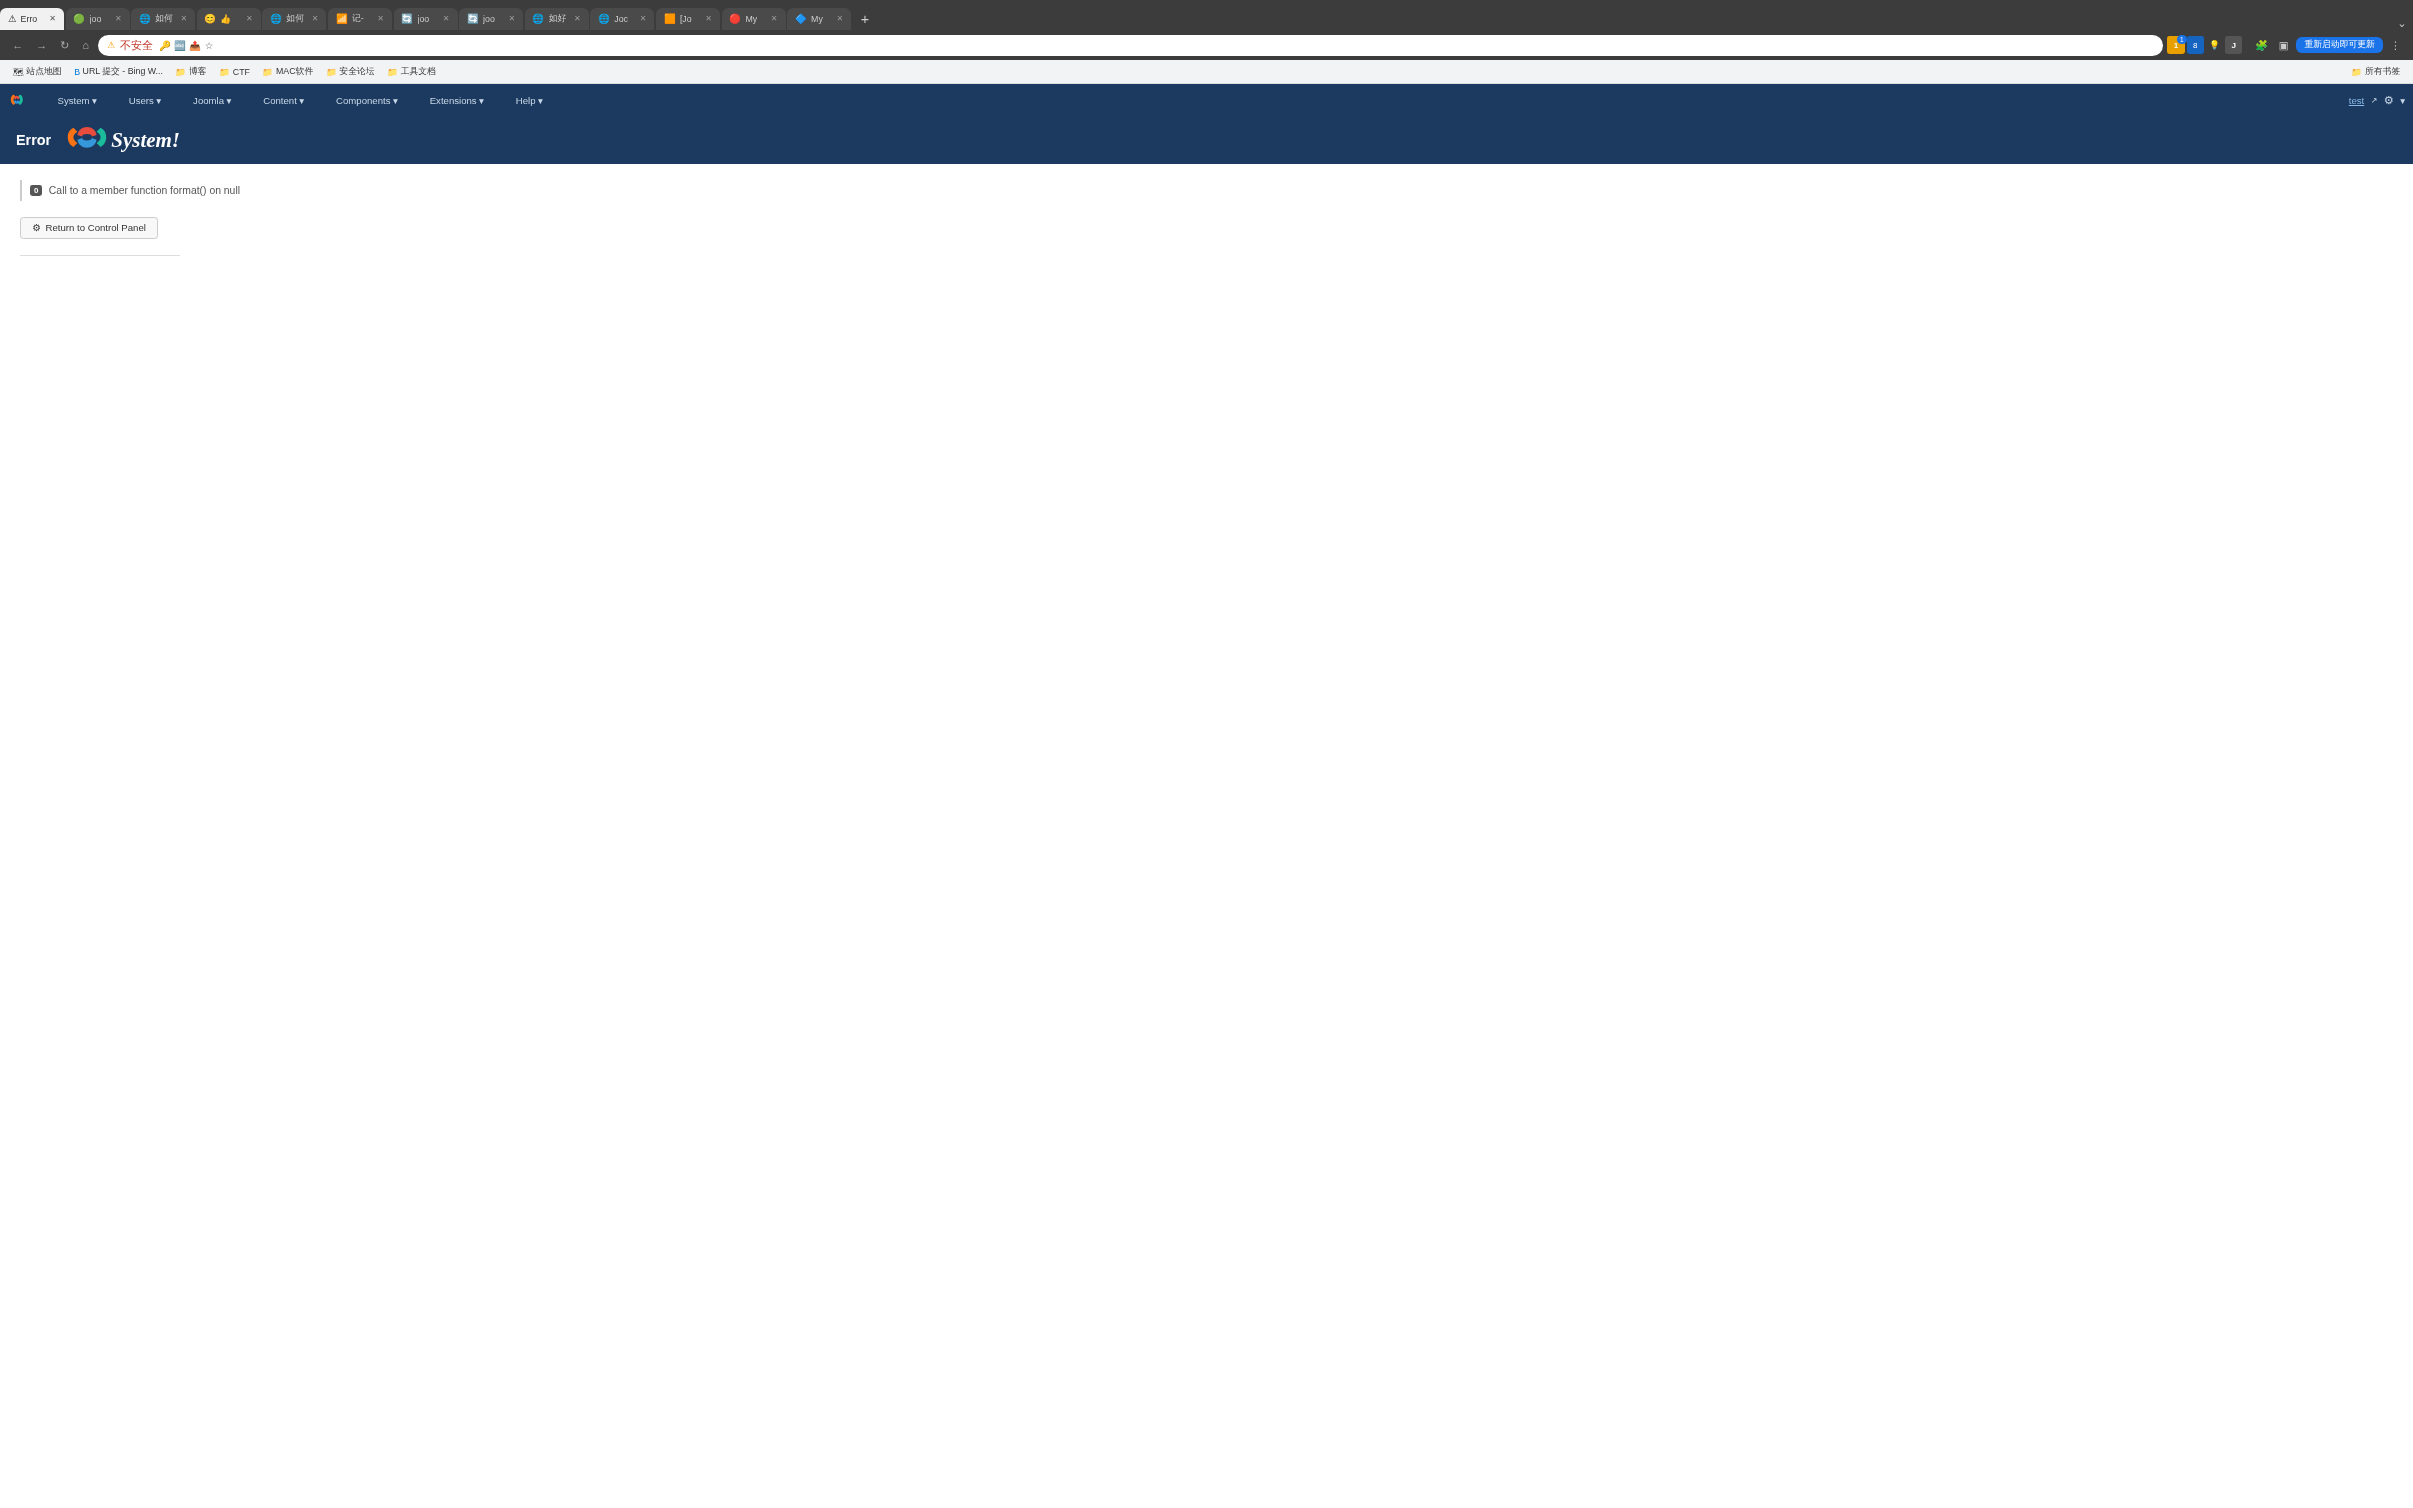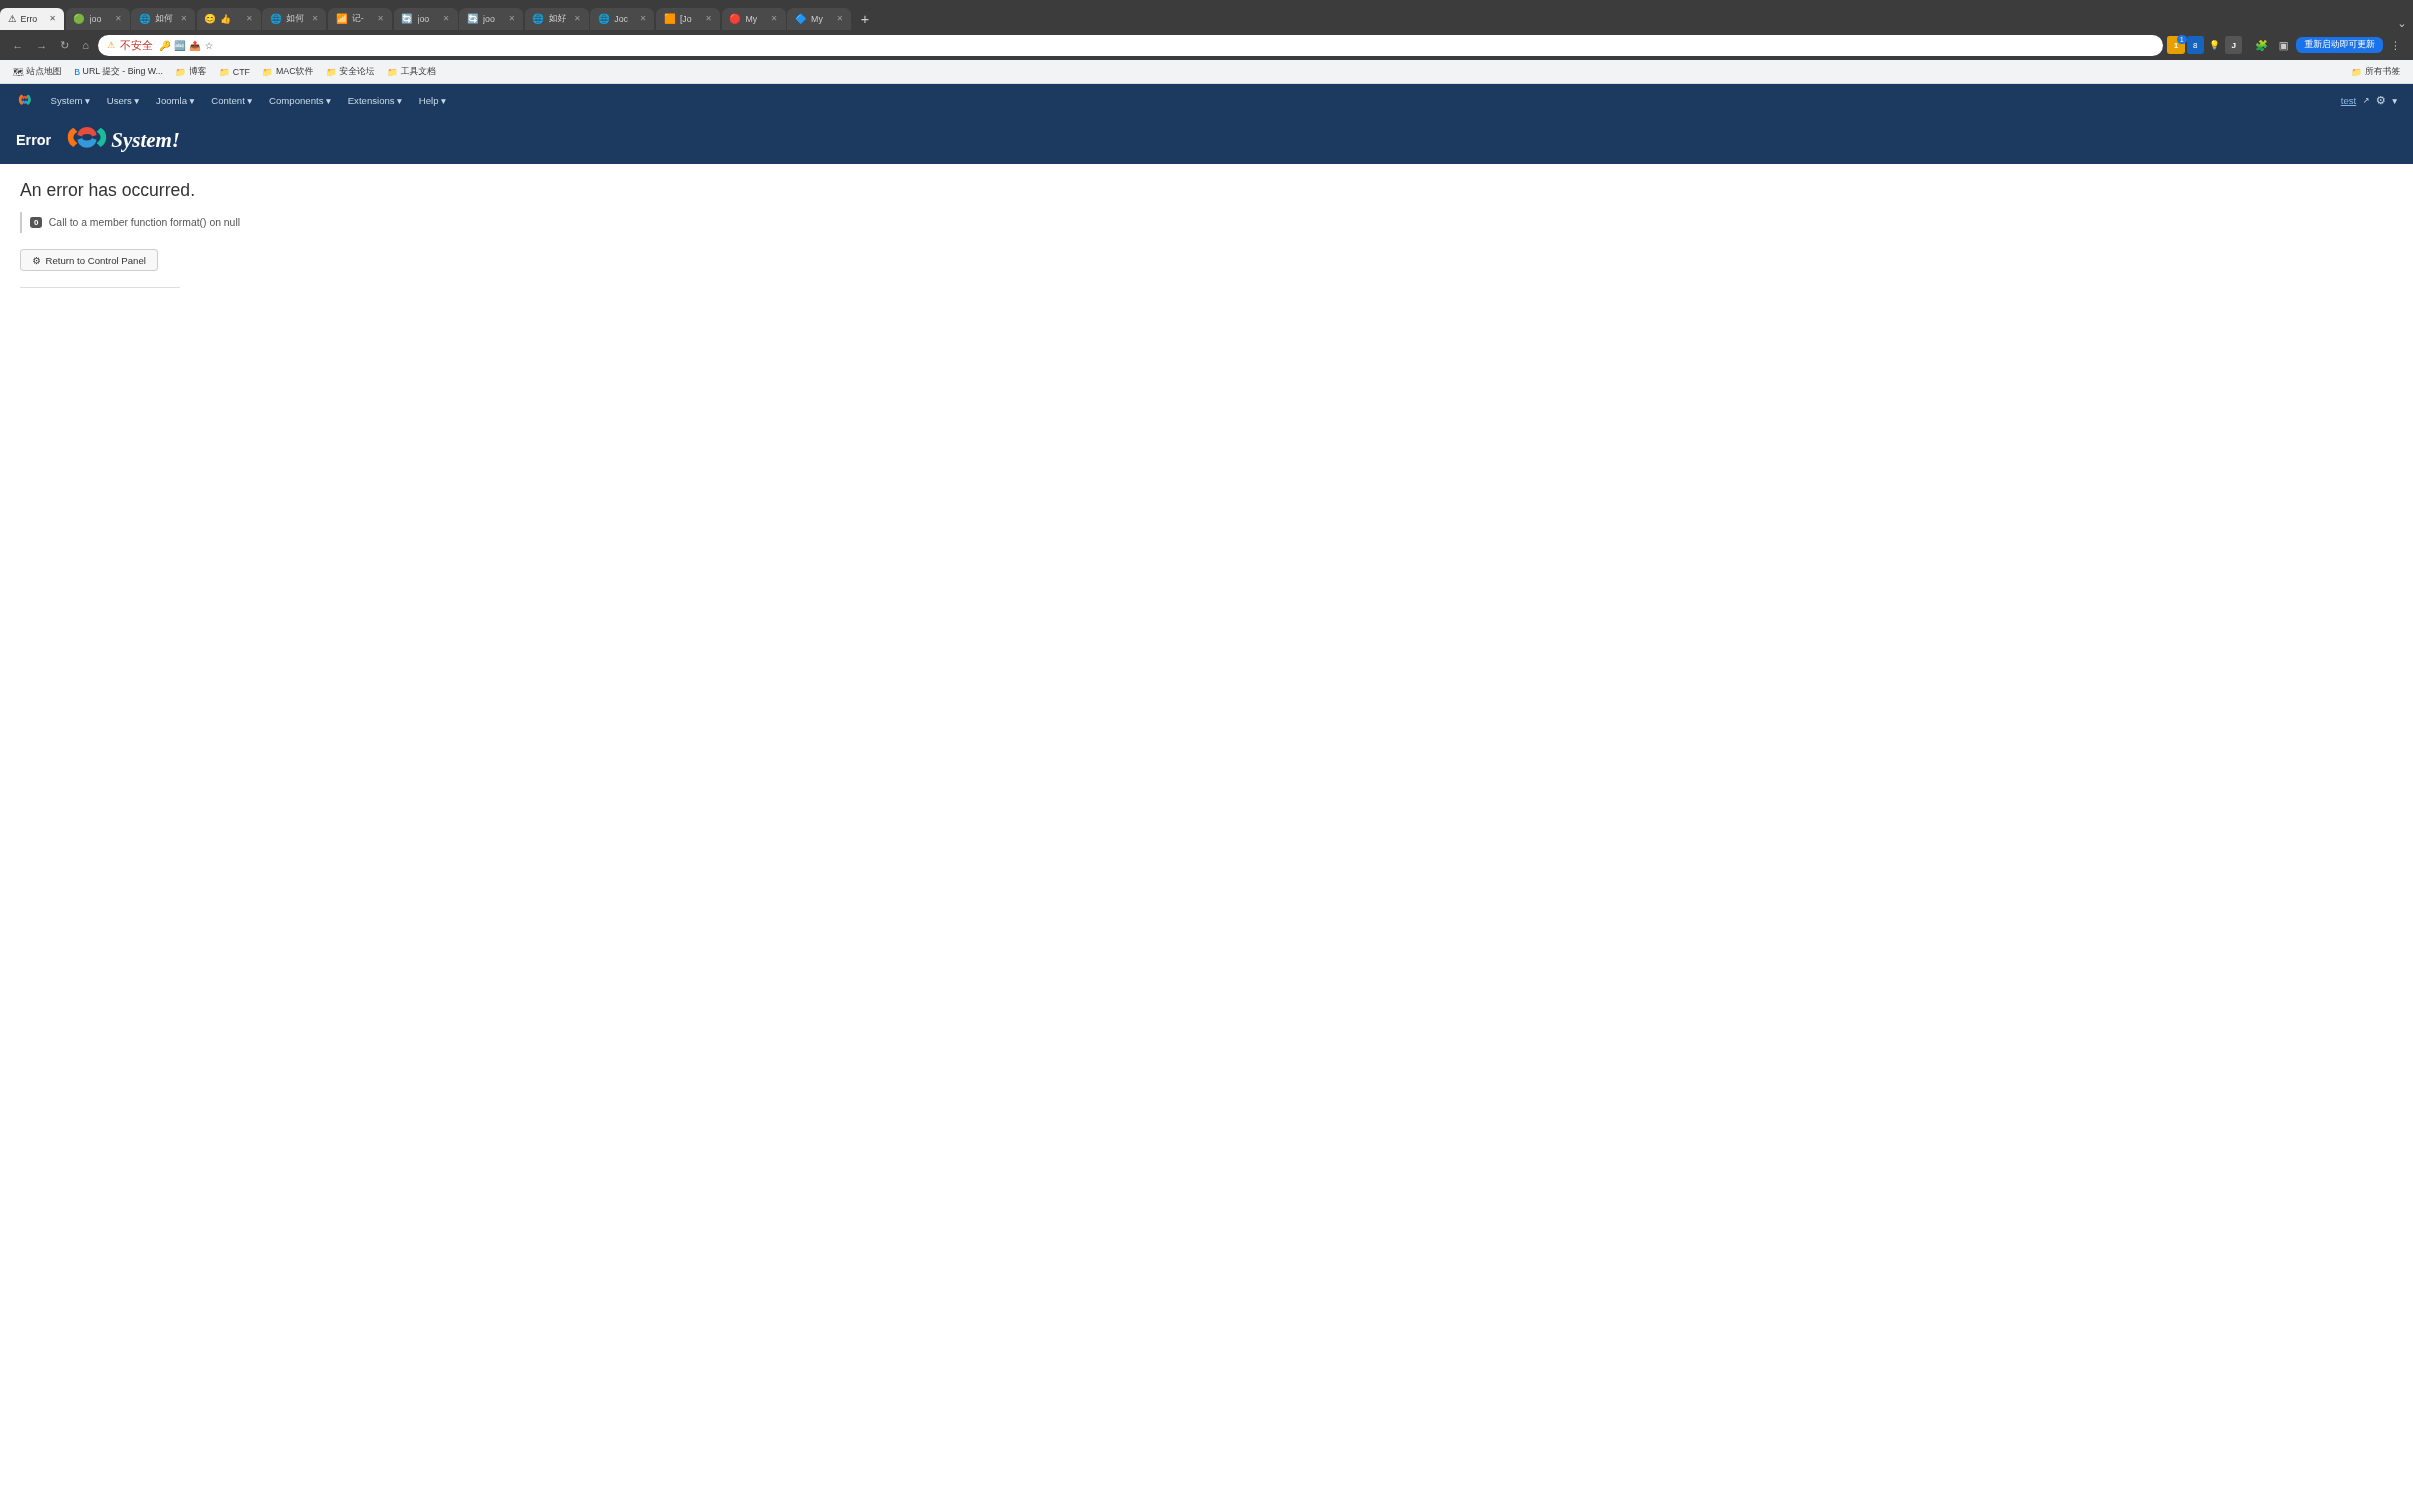--- a/index.html
+++ b/index.html
@@ -145,23 +145,23 @@
       margin-left: auto;
       display: flex;
       align-items: center;
     }
 
     
     .joomla-nav {
       background: #1c3a5f;
       display: flex;
       align-items: center;
-      padding: 0 16px;
+      padding: 0 8px;
       height: 32px;
-      gap: 1px;
+      gap: 16px;
     }
     .joomla-logo-nav {
       color: #fff;
       font-size: 12.8px;
       font-weight: bold;
       margin-right: 8px;
       display: flex;
       align-items: center;
     }
     .nav-menu-item {
@@ -472,21 +472,20 @@
         <path d="M8 2 C4 4 1 8 1 14 C1 20 4 24 8 26 L13 21 C10 19 8 17 8 14 C8 11 10 9 13 7 Z" fill="#f97316"></path>
         <path d="M42 2 C46 4 49 8 49 14 C49 20 46 24 42 26 L37 21 C40 19 42 17 42 14 C42 11 40 9 37 7 Z" fill="#1abc9c"></path>
         <path d="M25 1 C19 1 14 5 13 11 L19 13 C19 11 21 10 25 10 C29 10 31 11 31 13 L37 11 C36 5 31 1 25 1 Z" fill="#e74c3c"></path>
         <path d="M25 27 C31 27 36 23 37 17 L31 15 C31 17 29 18 25 18 C21 18 19 17 19 15 L13 17 C14 23 19 27 25 27 Z" fill="#3498db"></path>
       </svg>
       <span style="font-size:21px;font-weight:bold;color:#fff;font-style:italic;font-family:Georgia,serif;">System!</span>
     </div>
   </div>
 
   <div class="main-content">
-    <h1 class="error-heading">An error has occurred.</h1>
 
     <div class="error-detail">
       <span class="error-number-badge">0</span>
       <span class="error-message-text">Call to a member function format() on null</span>
     </div>
 
     <button class="return-btn">
       <span>⚙</span>
       <span>Return to Control Panel</span>
     </button>

